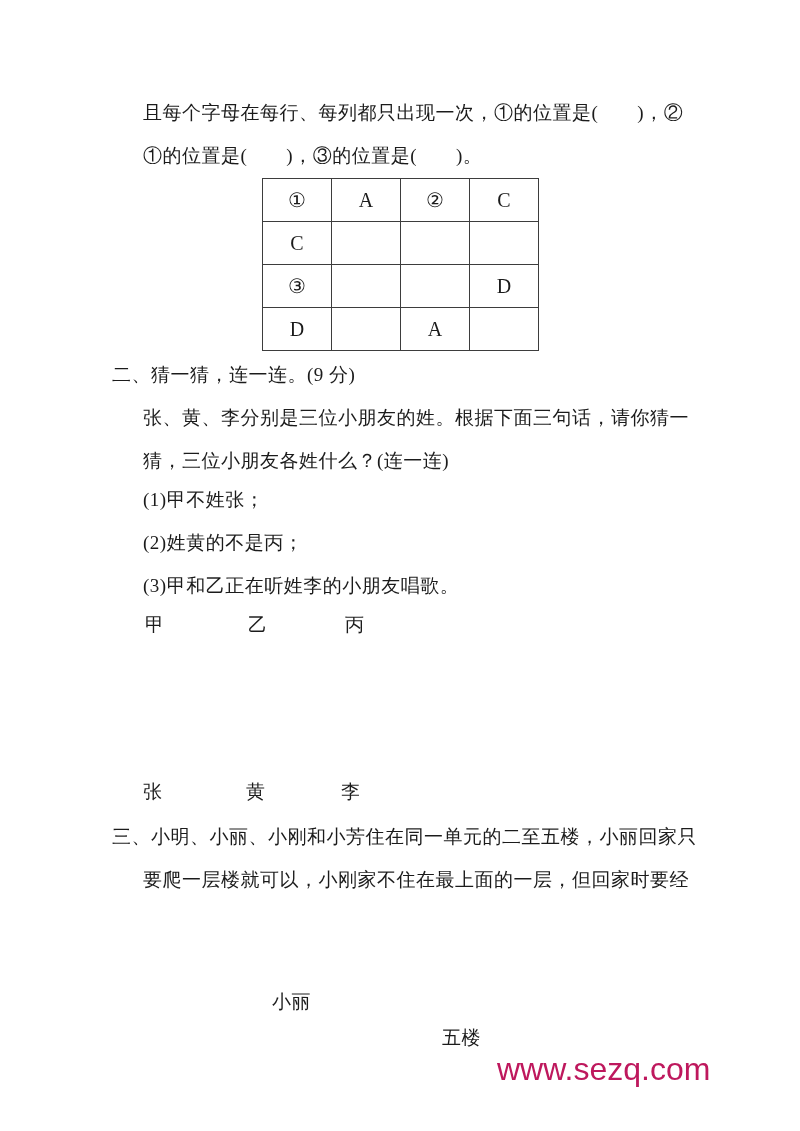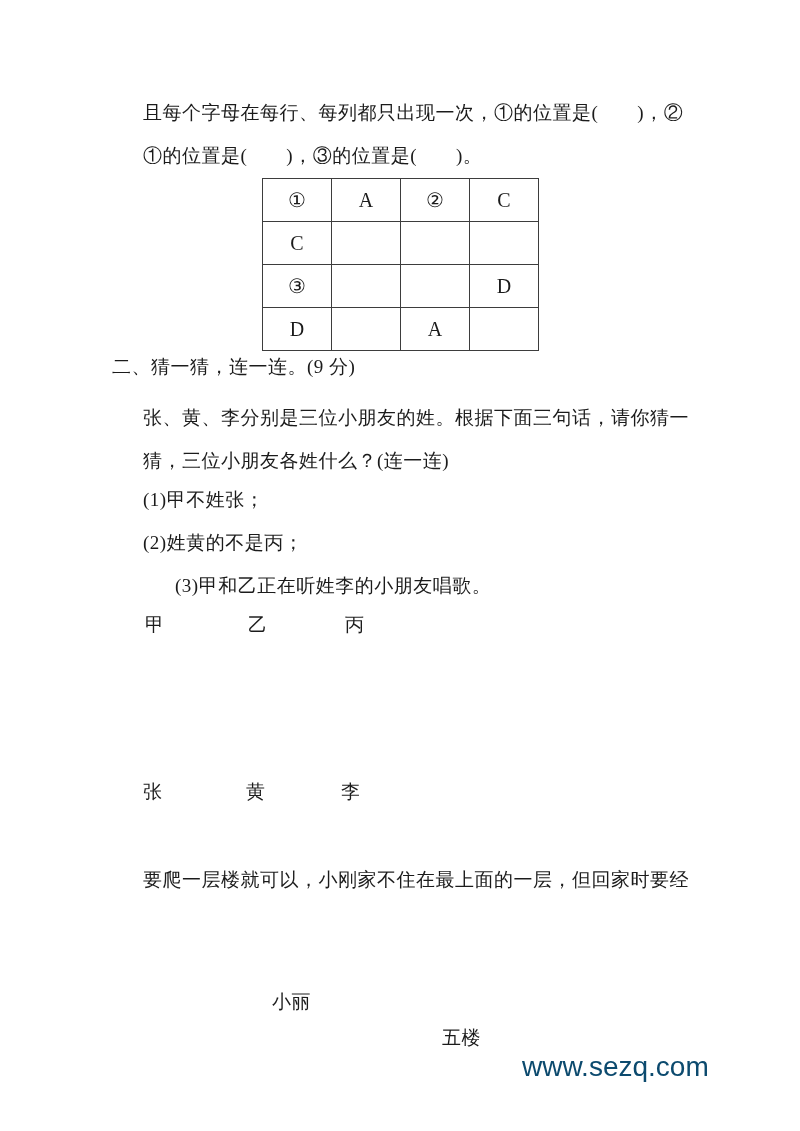--- a/index.html
+++ b/index.html
@@ -30,26 +30,26 @@
     height: 42px;
     border: 1.5px solid #3d3d3d;
     text-align: center;
     vertical-align: middle;
     font-size: 20px;
     padding: 0;
     font-family: "Liberation Serif", "DejaVu Serif", serif;
   }
   .wm {
     position: absolute;
-    left: 522px;
+    left: 497px;
     top: 1053px;
     font-family: "Liberation Sans", "DejaVu Sans", sans-serif;
-    font-size: 28px;
+    font-size: 32px;
     line-height: 1;
-    color: #0c4a6e;
+    color: #be185d;
     letter-spacing: 0px;
     white-space: pre;
   }
 </style>
 </head>
 <body>
 
 <div class="page">
 
   <div class="t" style="left:143px; top:102px;">且每个字母在每行、每列都只出现一次，①的位置是(　　)，②</div>
@@ -77,36 +77,37 @@
     </tr>
     <tr>
       <td>D</td>
       <td></td>
       <td>A</td>
       <td></td>
     </tr>
   </tbody>
     </table>
 
-  <div class="t" style="left:112px; top:356px;text-align:right;">二、猜一猜，连一连。(9 分)</div>
+  <div class="t" style="left:112px; top:364px;text-align:right;">二、猜一猜，连一连。(9 分)</div>
   <div class="t" style="left:143px; top:450px;">猜，三位小朋友各姓什么？(连一连)</div>
   <div class="t" style="left:143px; top:407px;">张、黄、李分别是三位小朋友的姓。根据下面三句话，请你猜一</div>
 
   <div class="t" style="left:143px; top:489px;">(1)甲不姓张；</div>
   <div class="t" style="left:143px; top:532px;">(2)姓黄的不是丙；</div>
-  <div class="t" style="left:143px; top:575px;margin-left:32px;">(3)甲和乙正在听姓李的小朋友唱歌。</div>
+  <div class="t" style="left:143px; top:575px;">(3)甲和乙正在听姓李的小朋友唱歌。</div>
 
   <div class="t" style="left:145px; top:614px;">甲</div>
   <div class="t" style="left:248px; top:614px;">乙</div>
   <div class="t" style="left:345px; top:614px;">丙</div>
 
   <div class="t" style="left:143px; top:781px;">张</div>
   <div class="t" style="left:246px; top:781px;">黄</div>
   <div class="t" style="left:341px; top:781px;">李</div>
 
+  <div class="t" style="left:112px; top:826px;">三、小明、小丽、小刚和小芳住在同一单元的二至五楼，小丽回家只</div>
   <div class="t" style="left:143px; top:869px;">要爬一层楼就可以，小刚家不住在最上面的一层，但回家时要经</div>
 
   <div class="t" style="left:272px; top:991px;">小丽</div>
   <div class="t" style="left:442px; top:991px;margin-top:36px;">五楼</div>
 
   <div class="wm">www.sezq.com</div>
 
 </div>
 
 </body></html>

